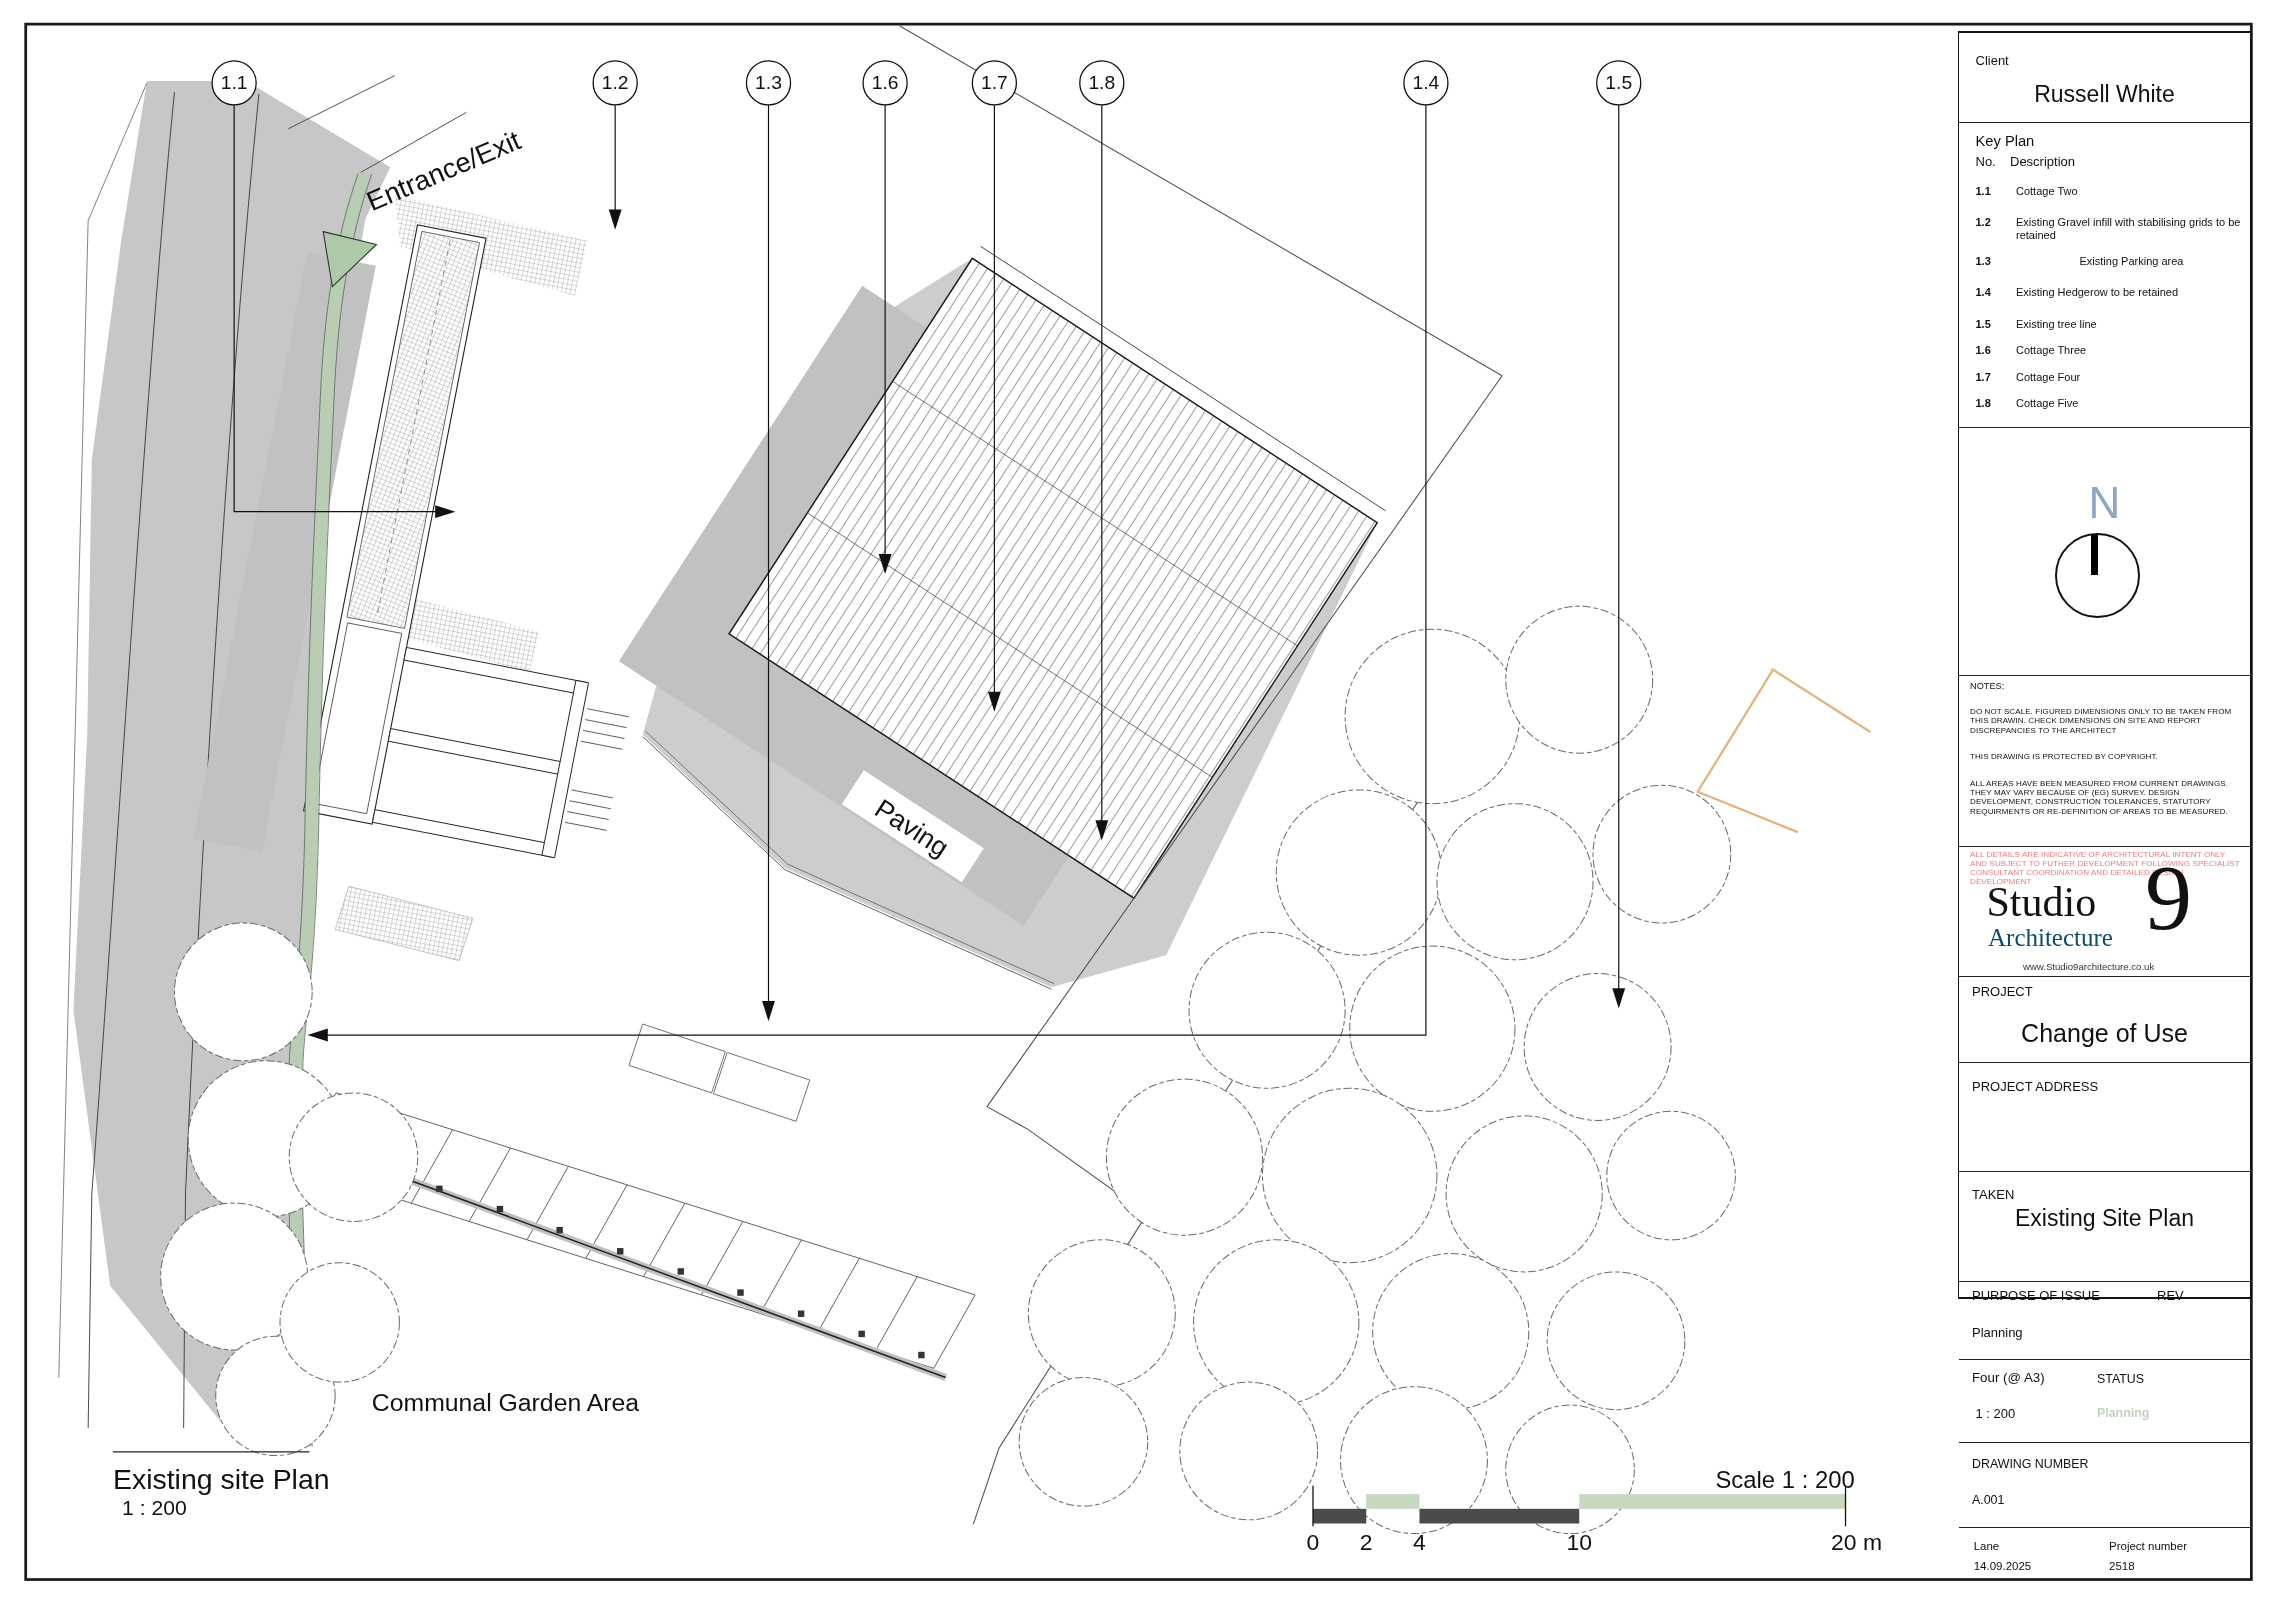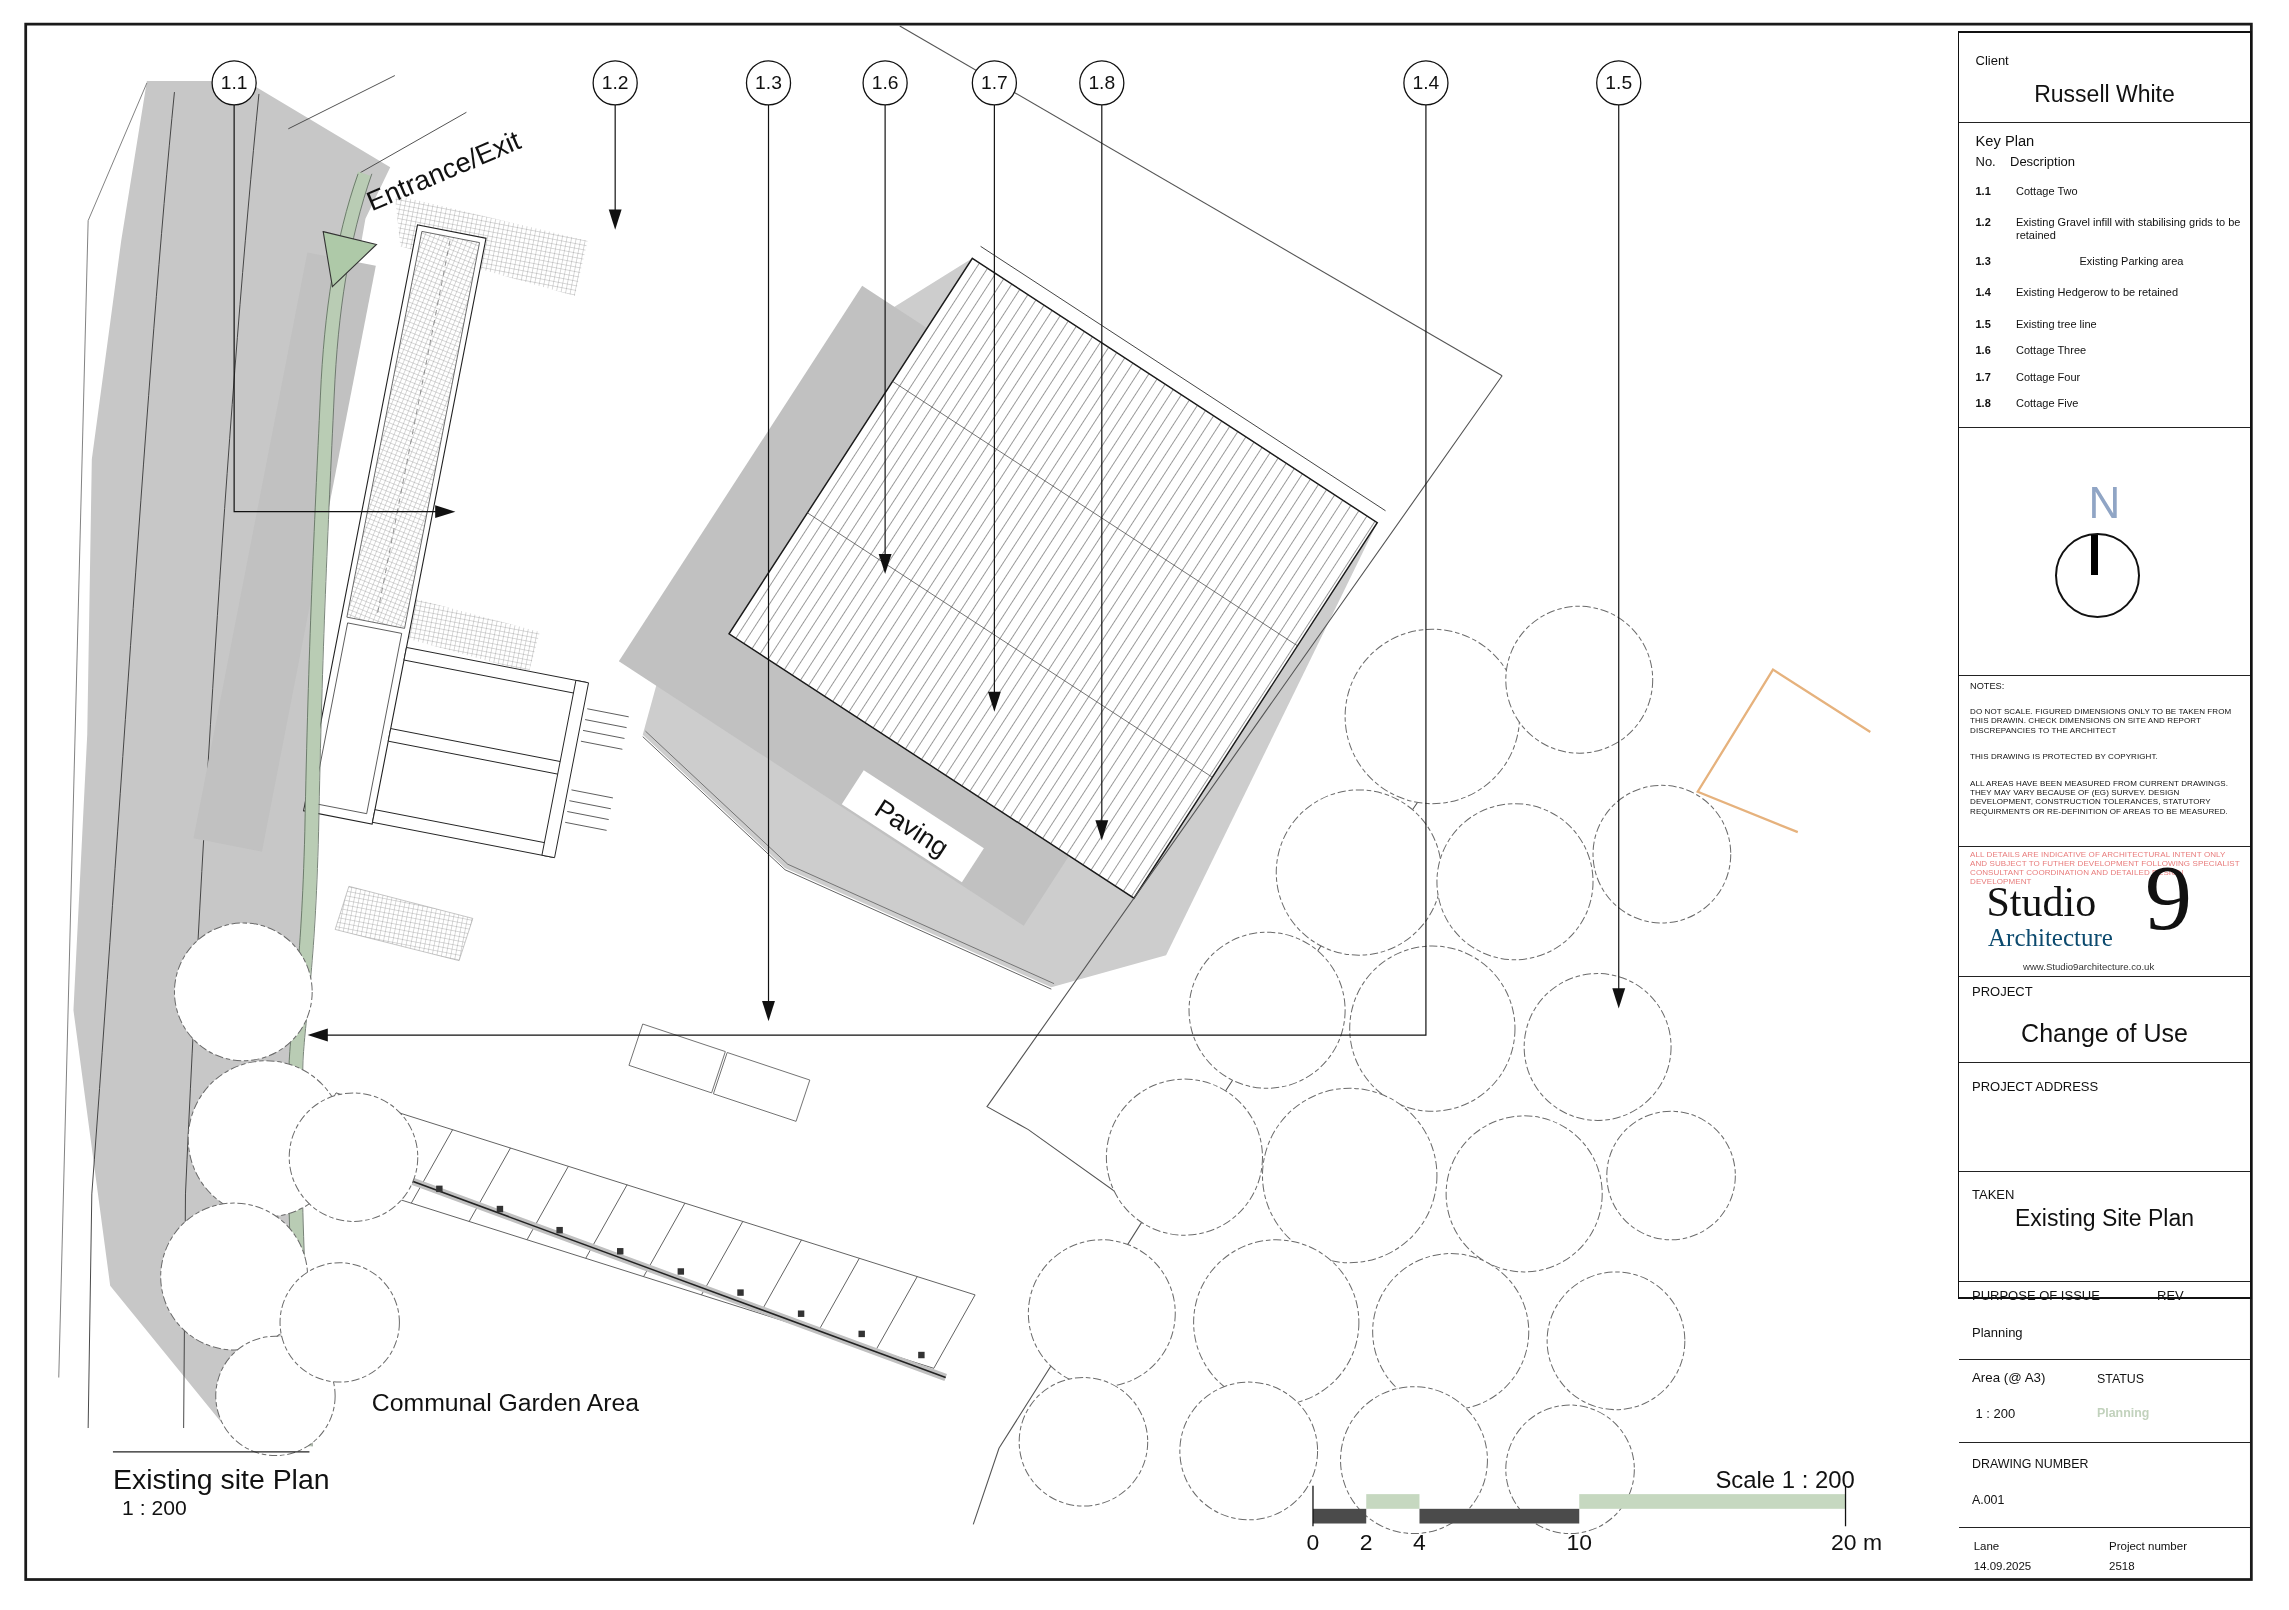--- a/index.html
+++ b/index.html
@@ -302,21 +302,21 @@
 
   <div class="tb lbl" style="left:13px;top:1154px;">TAKEN</div>
   <div class="tb center" style="top:1172px;font-size:23px;">Existing Site Plan</div>
   <div class="tb-line" style="top:1248px;"></div>
 
   <div class="tb lbl" style="left:13px;top:1255px;">PURPOSE OF ISSUE</div>
   <div class="tb lbl" style="left:198px;top:1255px;">REV</div>
   <div class="tb lbl" style="left:13px;top:1292px;">Planning</div>
   <div class="tb-line" style="top:1326px;"></div>
 
-  <div class="tb" style="left:13px;top:1337px;font-size:13.3px;">Area (@ A3)</div>
+  <div class="tb" style="left:13px;top:1337px;font-size:13.3px;">Four (@ A3)</div>
   <div class="tb" style="left:138px;top:1339px;font-size:12.4px;">STATUS</div>
   <div class="tb" style="left:16.5px;top:1373px;font-size:13px;">1 : 200</div>
   <div class="tb" style="left:138px;top:1373px;font-size:12.4px;font-weight:bold;color:#c2d2bd;">Planning</div>
   <div class="tb-line" style="top:1409px;"></div>
 
   <div class="tb" style="left:13px;top:1424px;font-size:12.4px;">DRAWING NUMBER</div>
   <div class="tb" style="left:13px;top:1460px;font-size:12.4px;">A.001</div>
   <div class="tb-line" style="top:1494px;"></div>
 
   <div class="tb small" style="left:14.7px;top:1507px;">Lane</div>

